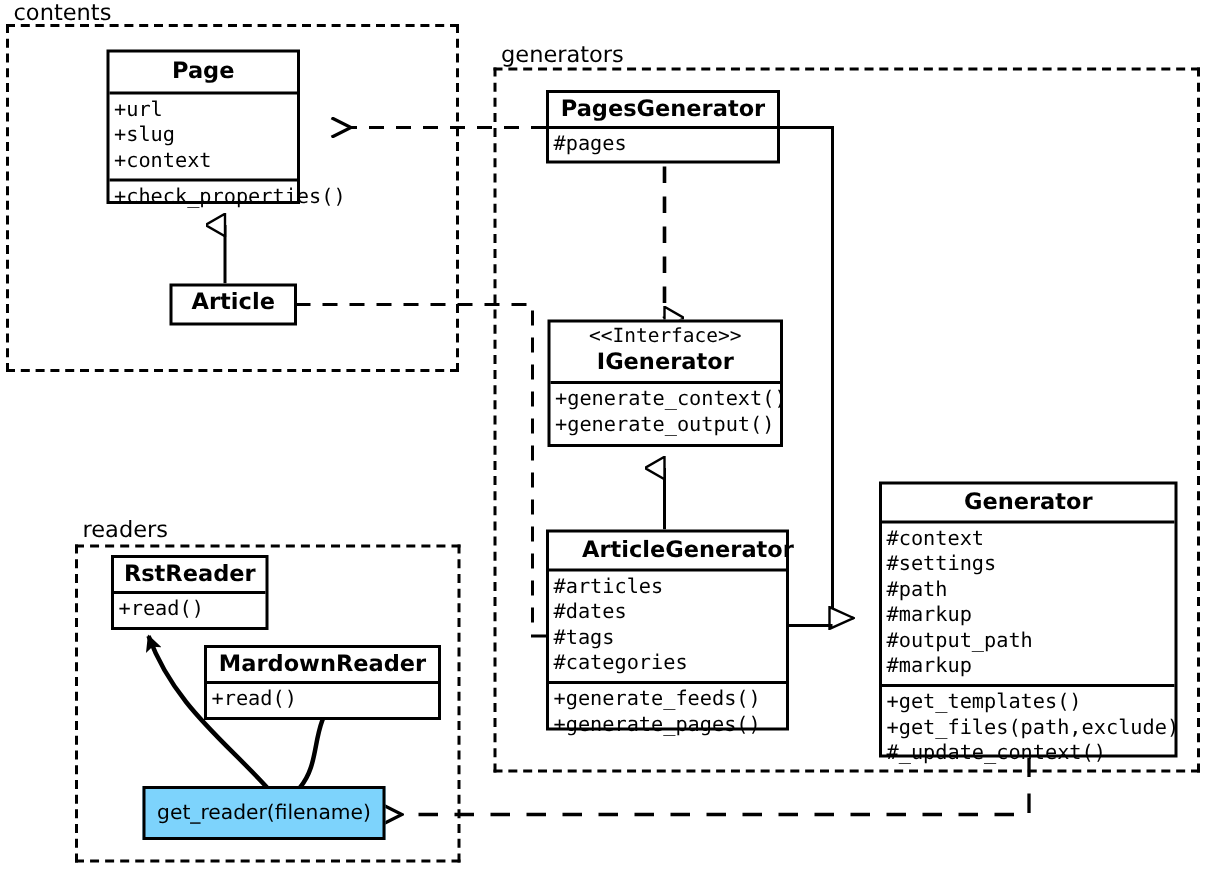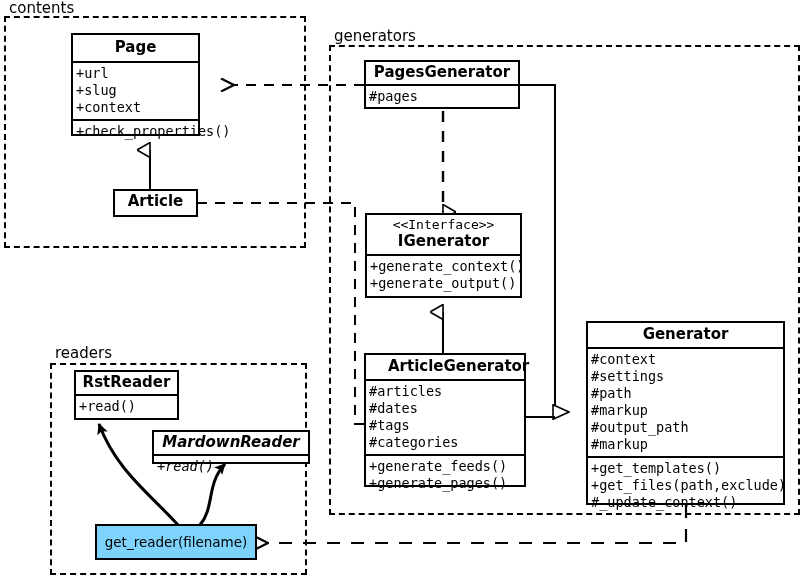--- a/index.html
+++ b/index.html
@@ -230,21 +230,21 @@
     </div>
   </div>
 
   <div class="uml" style="left:74px; top:370px; width:105px; height:50px;">
     <div class="uml-name" style="padding:2px 4px 3px 4px;">RstReader</div>
     <div class="uml-sep uml-compartment">
       <div>+read()</div>
     </div>
   </div>
 
-  <div class="uml" style="left:152px; top:430px; width:158px; height:34px;font-style:italic;">
+  <div class="uml" style="left:136px; top:430px; width:158px; height:50px;">
     <div class="uml-name" style="padding:2px 4px 3px 4px;">MardownReader</div>
     <div class="uml-sep uml-compartment">
       <div>+read()</div>
     </div>
   </div>
 
   <div class="fnbox" style="left:95px; top:524px; width:162px; height:36px;">
     <span>get_reader(filename)</span>
   </div>
 

